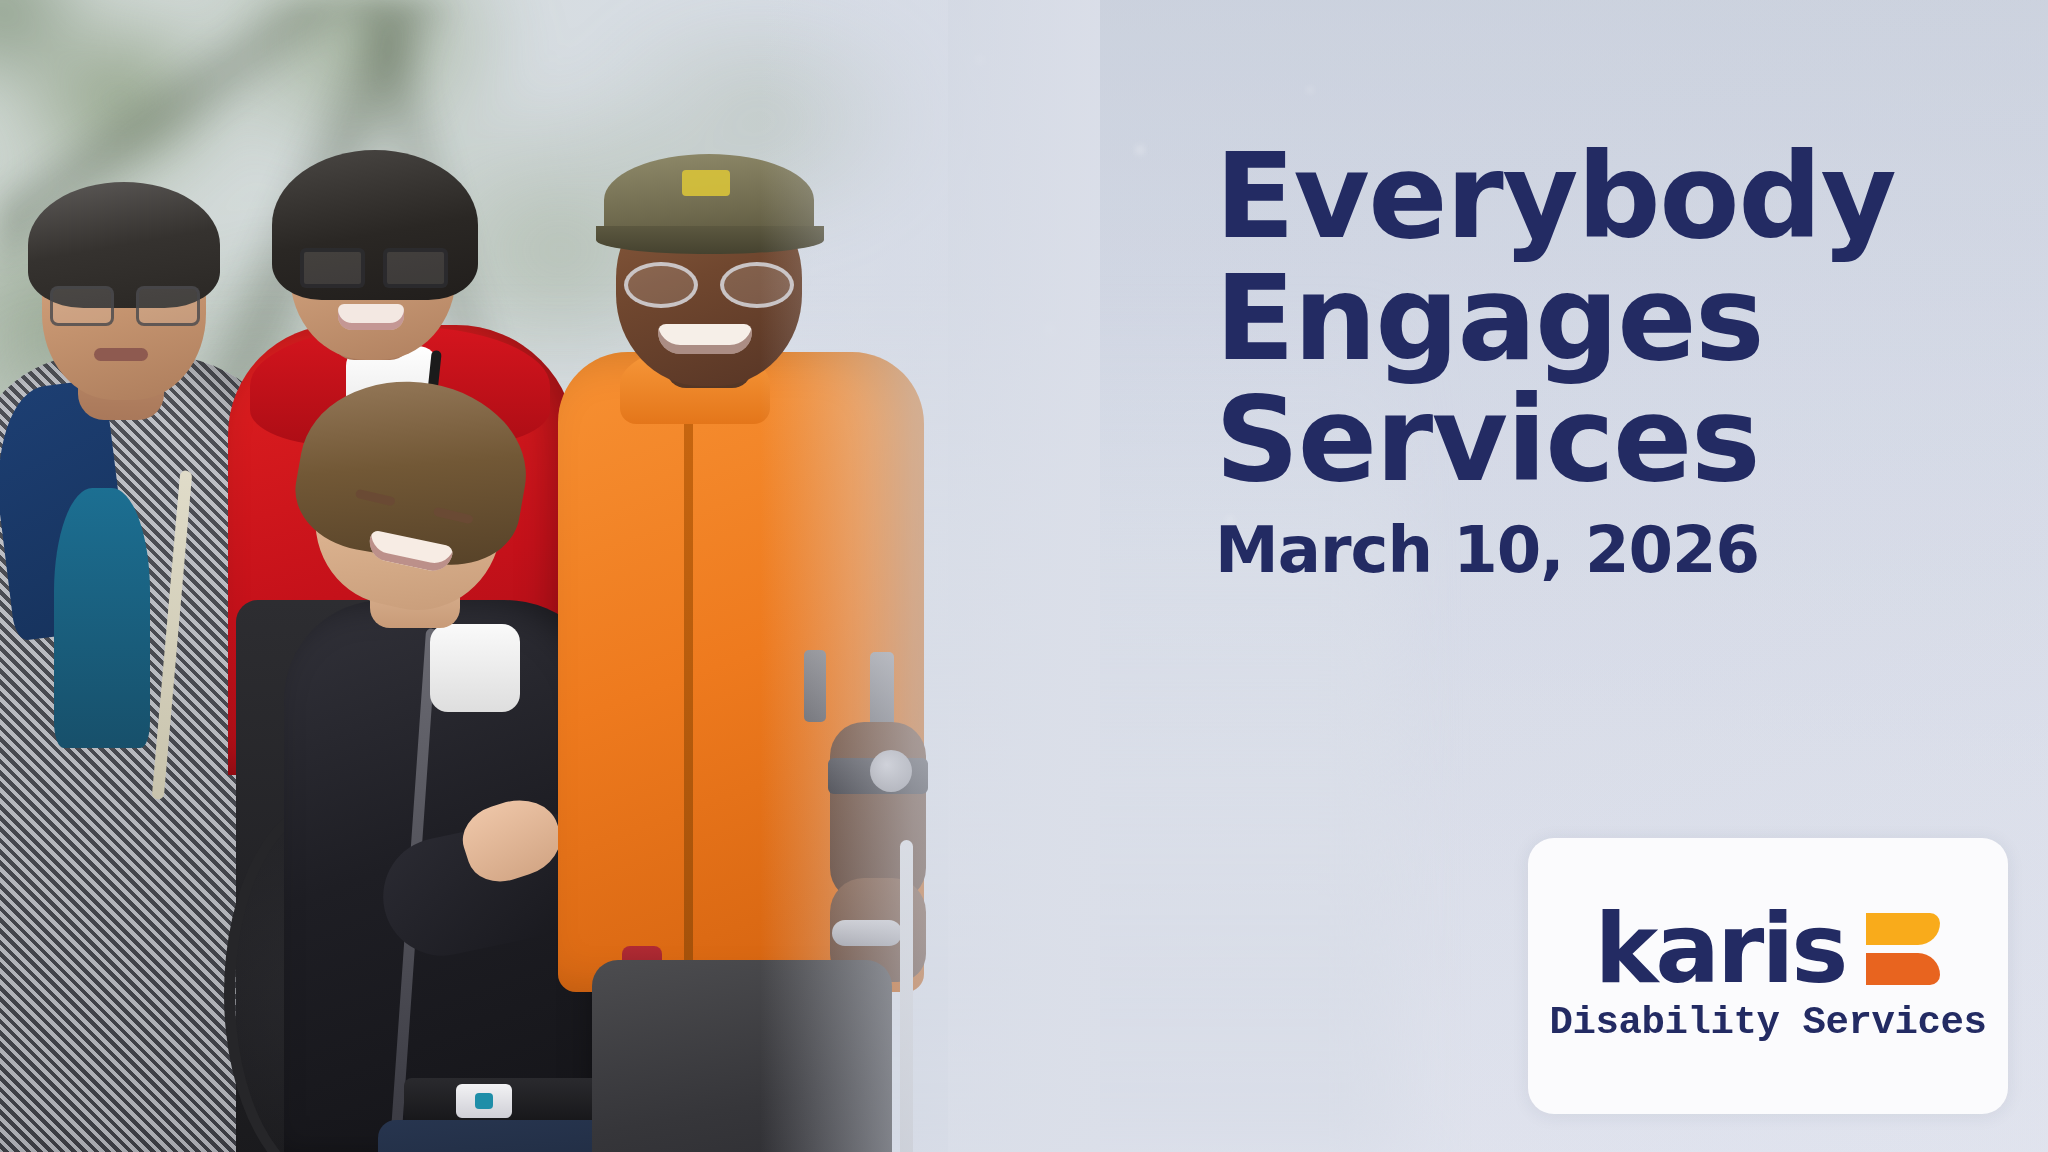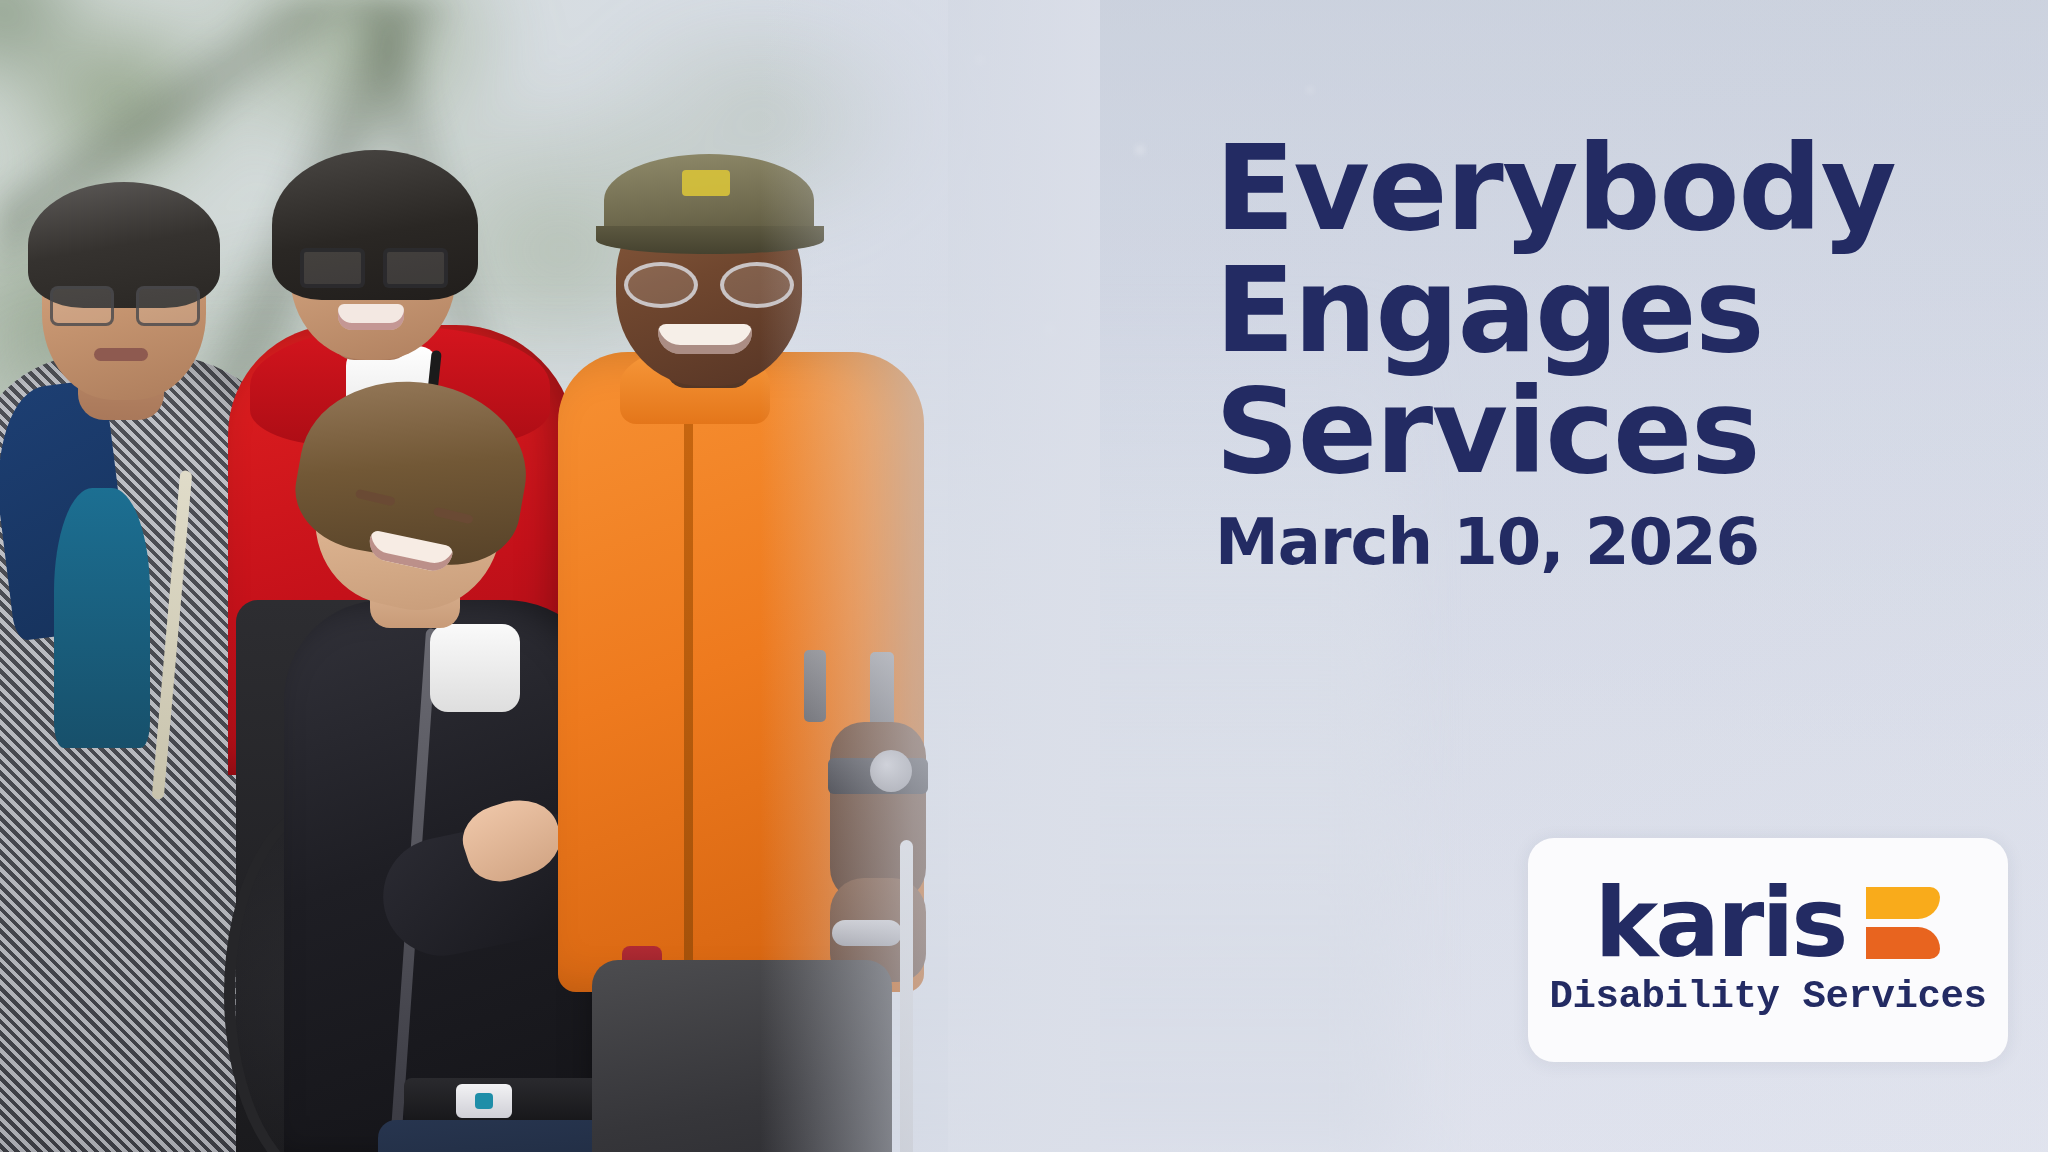--- a/index.html
+++ b/index.html
@@ -392,21 +392,21 @@
   .photo-feather {
     position: absolute; left: 760px; top: 0; width: 340px; height: 1152px;
     background: linear-gradient(90deg, rgba(214,219,230,0) 0%, rgba(216,221,231,0.55) 45%, rgba(219,223,233,0.92) 100%);
     pointer-events: none;
   }
 
   
   .text-block {
     position: absolute;
     left: 1215px;
-    top: 128px;
+    top: 136px;
     width: 790px;
   }
   .headline {
     margin: 0;
     font-size: 117px;
     line-height: 1.04;
     font-weight: 800;
     letter-spacing: -1.5px;
     color: #232b63;
     font-family: "DejaVu Sans", "Liberation Sans", sans-serif;
@@ -421,21 +421,21 @@
     color: #232b63;
     font-family: "DejaVu Sans", "Liberation Sans", sans-serif;
   }
 
   
   .logo-card {
     position: absolute;
     left: 1528px;
     top: 838px;
     width: 480px;
-    height: 224px;
+    height: 276px;
     background: #fbfbfd;
     border-radius: 26px;
     box-shadow: 0 2px 18px rgba(40,50,80,0.08);
     display: flex;
     flex-direction: column;
     align-items: center;
     justify-content: center;
   }
   .logo-row {
     display: flex;

